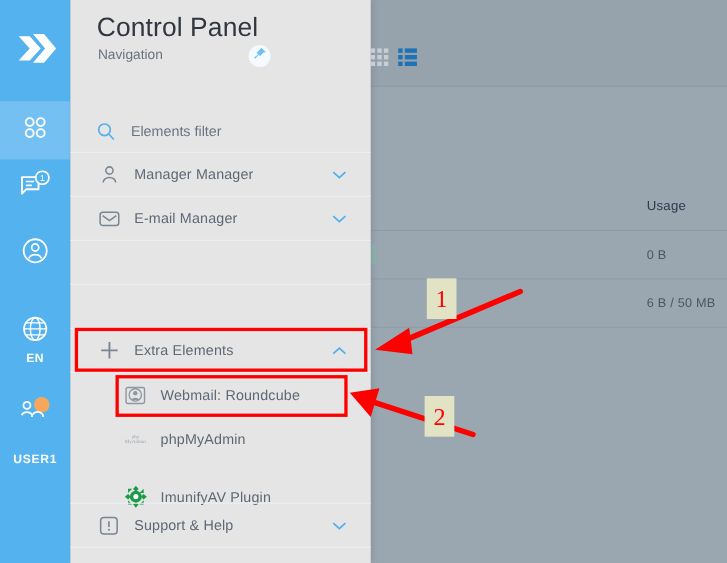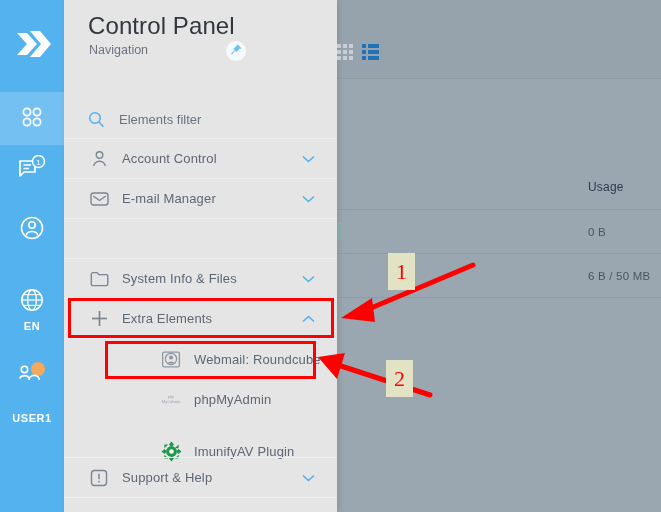--- a/index.html
+++ b/index.html
@@ -160,21 +160,21 @@
     position: absolute;
     right: 22px;
     color: #4fb0ef;
     font-size: 12px;
     line-height: 1;
   }
 
   .sub-item {
     position: absolute;
     left: 0; width: 273px; height: 39px;
-    display: flex; align-items: center; padding-left: 48px;
+    display: flex; align-items: center;
   }
   .sub-item .ico {
     width: 22px; height: 22px;
     margin-left: 48px;
     display: flex; align-items: center; justify-content: center;
     flex: none;
   }
   .sub-item .lbl {
     margin-left: 12px;
     font-size: 13px;
@@ -348,21 +348,21 @@
 
   <div class="nav-sep" style="top:138px"></div>
 
   <div class="nav-item" style="top:139px">
     <span class="ico">
       <svg width="17" height="18" viewBox="0 0 17 18">
         <circle cx="8.5" cy="5" r="3.3" fill="none" stroke="#7b8694" stroke-width="1.4"></circle>
         <path d="M2.8 16 a5.7 4.7 0 0 1 11.4 0" fill="none" stroke="#7b8694" stroke-width="1.4"></path>
       </svg>
     </span>
-    <span class="lbl">Account Control</span>
+    <span class="lbl">Manager Manager</span>
     <span class="chev">
       <svg width="13" height="8" viewBox="0 0 13 8">
           <polyline points="1,1.5 6.5,6.5 12,1.5" fill="none" stroke="#4fb0ef" stroke-width="1.6"></polyline>
         </svg>
     </span>
   </div>
   <div class="nav-sep" style="top:178px"></div>
 
   <div class="nav-item" style="top:179px">
     <span class="ico">
@@ -375,33 +375,20 @@
     <span class="chev">
       <svg width="13" height="8" viewBox="0 0 13 8">
           <polyline points="1,1.5 6.5,6.5 12,1.5" fill="none" stroke="#4fb0ef" stroke-width="1.6"></polyline>
         </svg>
     </span>
   </div>
   <div class="nav-sep" style="top:218px"></div>
 
   <div class="nav-sep" style="top:258px"></div>
 
-  <div class="nav-item" style="top:259px">
-    <span class="ico">
-      <svg width="19" height="16" viewBox="0 0 19 16">
-        <path d="M1.3 3.4 a1.8 1.8 0 0 1 1.8-1.8 h4 l1.8 2 h7.3 a1.6 1.6 0 0 1 1.6 1.6 v7.8 a1.6 1.6 0 0 1 -1.6 1.6 h-13.3 a1.6 1.6 0 0 1 -1.6 -1.6 z" fill="none" stroke="#7b8694" stroke-width="1.4" stroke-linejoin="round"></path>
-      </svg>
-    </span>
-    <span class="lbl">System Info &amp; Files</span>
-    <span class="chev">
-      <svg width="13" height="8" viewBox="0 0 13 8">
-          <polyline points="1,1.5 6.5,6.5 12,1.5" fill="none" stroke="#4fb0ef" stroke-width="1.6"></polyline>
-        </svg>
-    </span>
-  </div>
   <div class="nav-sep" style="top:298px"></div>
 
   <div class="nav-item" style="top:299px">
     <span class="ico">
       <svg width="19" height="19" viewBox="0 0 19 19">
         <line x1="9.5" y1="2" x2="9.5" y2="17" stroke="#7b8694" stroke-width="1.7"></line>
         <line x1="2" y1="9.5" x2="17" y2="9.5" stroke="#7b8694" stroke-width="1.7"></line>
       </svg>
     </span>
     <span class="lbl">Extra Elements</span>

